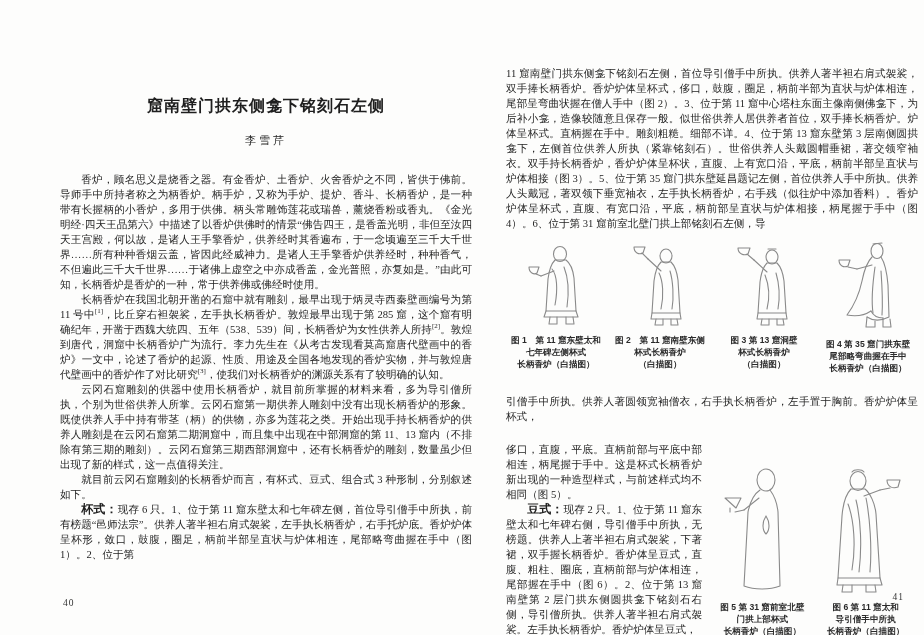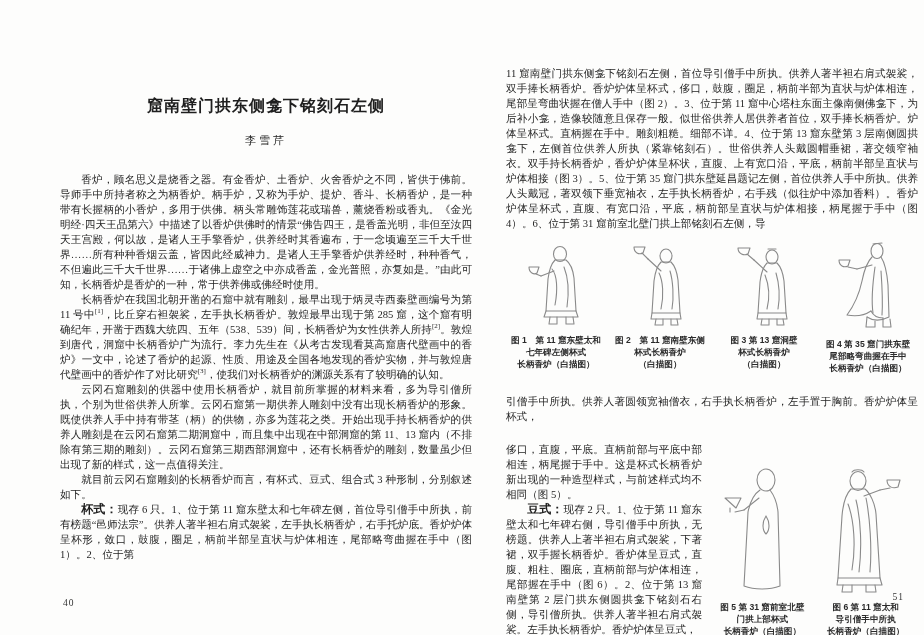--- a/index.html
+++ b/index.html
@@ -246,16 +246,16 @@
               <div>导引僧手中所执</div>
               <div>长柄香炉（白描图）</div>
             </div>
           </div>
         </div>
       </div>
 
 
     </div>
 
-    <span class="pgnum" id="pgnum-right">51</span>
+    <span class="pgnum" id="pgnum-right">41</span>
   </div>
 
 </div>
 
 </body></html>

